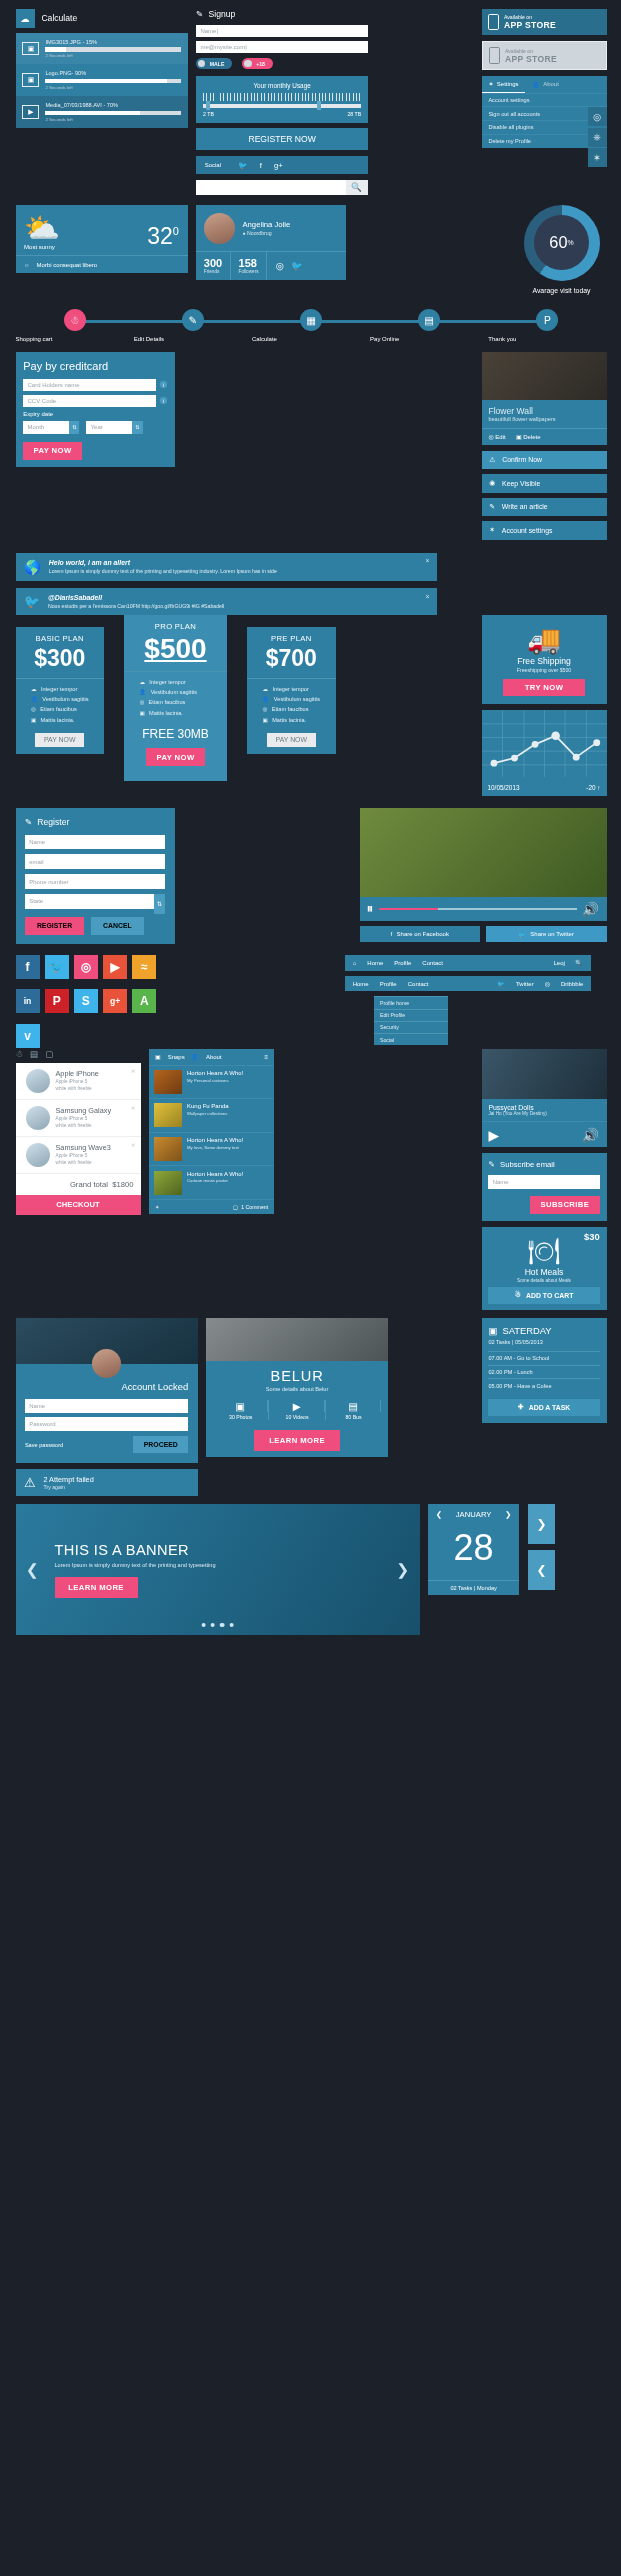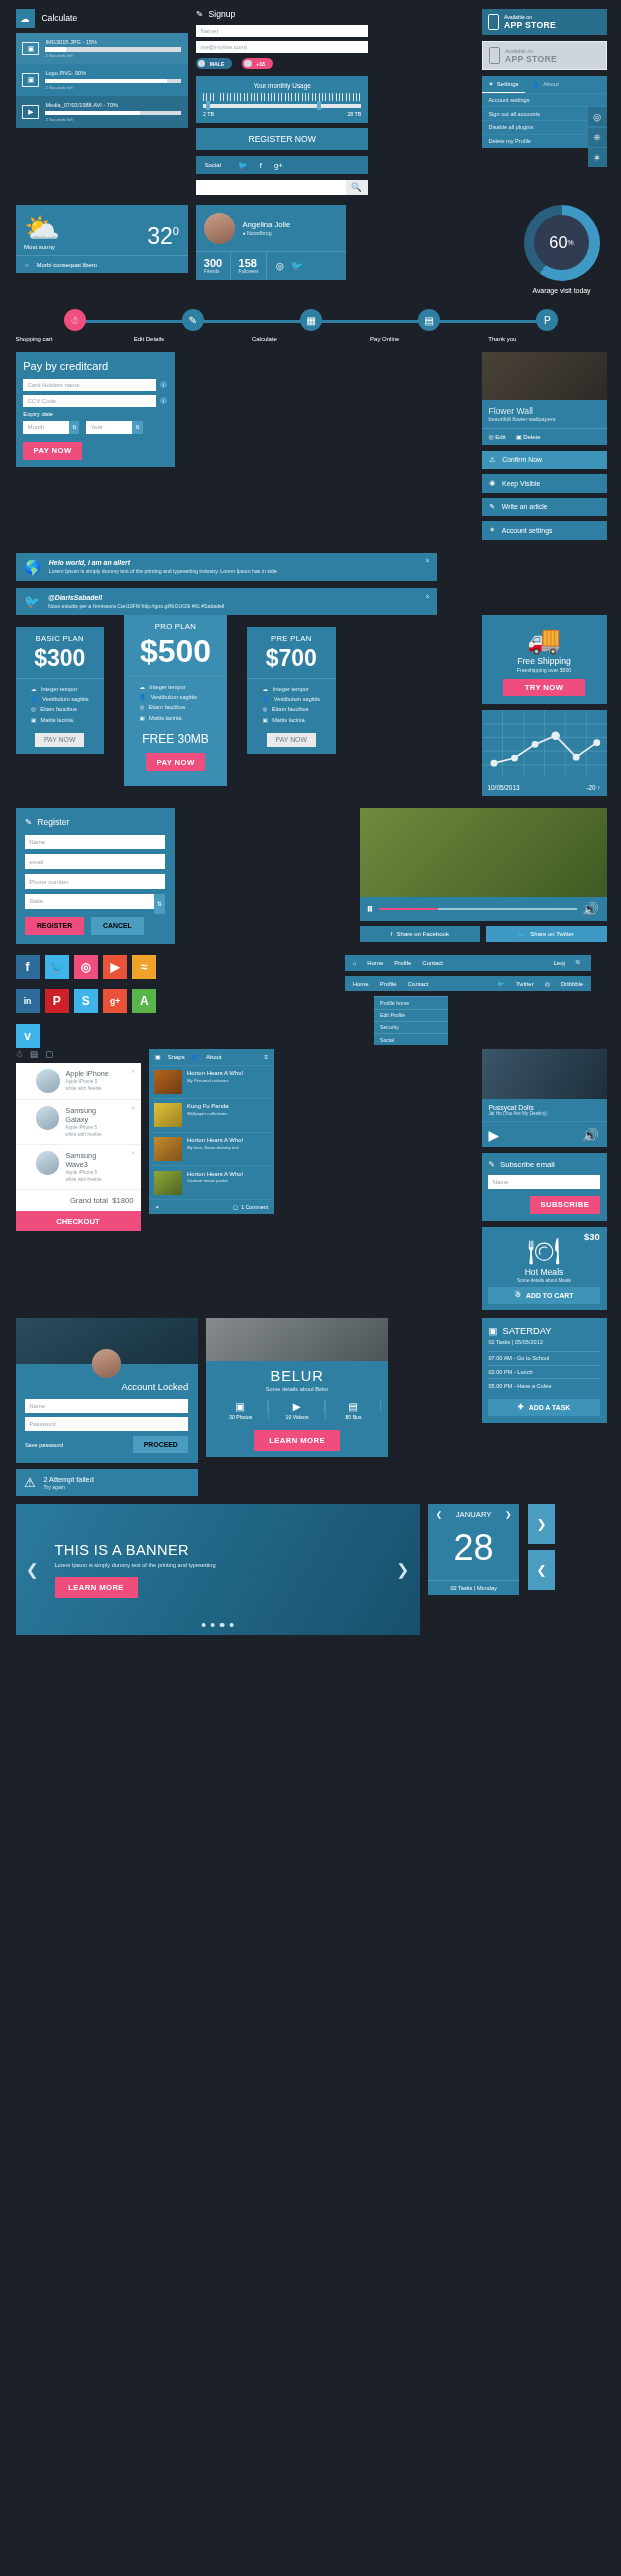--- a/index.html
+++ b/index.html
@@ -151,21 +151,21 @@
   .alert .x { position:absolute; right:6.9px; top:4.3px; font-size:6.9px; color:#cfe3ec;}
   .al-t { font-size:6.9px; font-style:italic; font-weight:bold;}
   .al-s { font-size:5.2px; color:#e0eef4; margin-top:1.7px;}
 
   
   .plans { display:flex; margin-top:12px; align-items:flex-start; }
   .plan { width:96px; background:#2f7fa3; padding:6.9px 0 0; text-align:center; position:relative;}
   .plan.pro { width:112px; background:#3b8db1; margin:-12px 20px 0; padding-bottom:8.6px; z-index:2;}
   .pl-n { font-size:7.7px; letter-spacing:0.3px;}
   .pl-p { font-size:23px; font-weight:bold; margin:1.7px 0 6px;}
-  .plan.pro .pl-p { font-size:32px; }
+  .plan.pro .pl-p { font-size:28px;text-decoration:underline; }
   .pl-f { border-top:0.9px solid #4b95b4; padding:6.9px 0 3.4px; }
   .pl-f div { font-size:5.6px; display:flex; gap:4.3px; align-items:center; padding:0 0 4.3px 15.5px; color:#e4f0f6;}
   .pl-free { font-size:12px; margin:3.4px 0 6.9px;}
   .pl-btn-wrap { padding:0 0 6.9px; }
 
   
   .ship { background:#2f7fa3; padding:7.7px; text-align:center; }
   .ship-t { font-size:8.6px; }
   .ship-s { font-size:5.2px; color:#d8eaf2; margin:0.9px 0 5.2px;}
   .chart { background:#2f7fa3; margin-top:6px; padding:0; }
@@ -192,21 +192,21 @@
   .socs { display:flex; gap:5.2px; margin-top:11px; flex-wrap:wrap; width:283px;}
   .soc { width:24px;height:24px; display:flex;align-items:center;justify-content:center; font-size:12px; font-weight:bold;}
   .menus { position:absolute; right:15.5px; width:246px; }
   .menubar { background:#2f7fa3; display:flex; align-items:center; gap:11px; padding:4.3px 7.7px; font-size:6px; margin-bottom:5.2px;}
   .menubar .sp { margin-left:auto; }
   .dd { width:74px; background:#2f7fa3; }
   .dd div { font-size:5.2px; padding:2.6px 6px; border-top:0.9px solid #4b95b4; color:#e2eff5;}
 
   
   .cart { width:125px; background:#fff; color:#6d7b83;}
-  .ci { display:flex; gap:6px; padding:6px 20px; border-bottom:0.9px solid #eceff1; position:relative;}
+  .ci { display:flex; gap:6px; padding:6px 10px; border-bottom:0.9px solid #eceff1; position:relative;}
   .ci-th { width:24px;height:24px;border-radius:50%;background:linear-gradient(150deg,#cfe0ea,#8fa6b4);}
   .ci-n { font-size:7.3px; color:#596771;}
   .ci-d { font-size:4.7px; color:#97a3ab; line-height:1.5;}
   .ci .x { position:absolute; right:5.2px; top:4.3px; font-size:5.2px; color:#c2cbd1;}
   .gt { text-align:right; font-size:7.7px; padding:6px 6.9px; color:#596771;}
   .news { width:125px; }
   .nh { background:#2f7fa3; display:flex; align-items:center; gap:6.9px; padding:4.3px 6px; font-size:6px;}
   .nh .bars { margin-left:auto; }
   .ni { display:flex; gap:5.2px; background:#2f7fa3; padding:4.3px 5.2px; border-top:0.9px solid #3d8aad;}
   .ni-th { width:27.5px;height:24px; }

